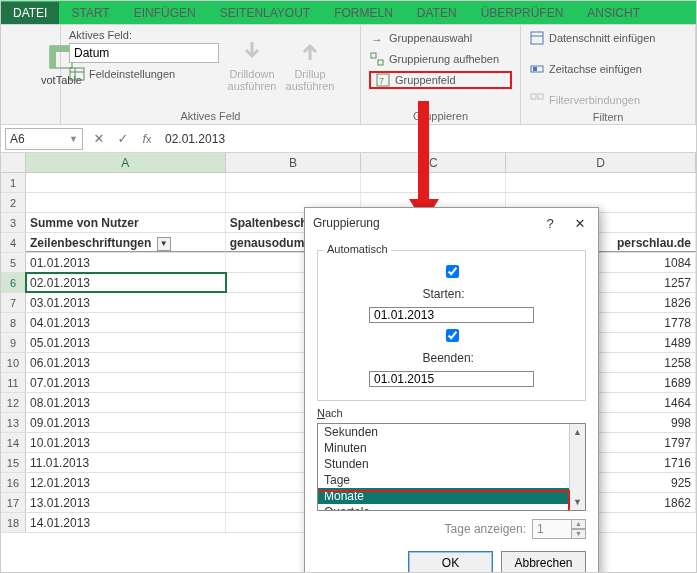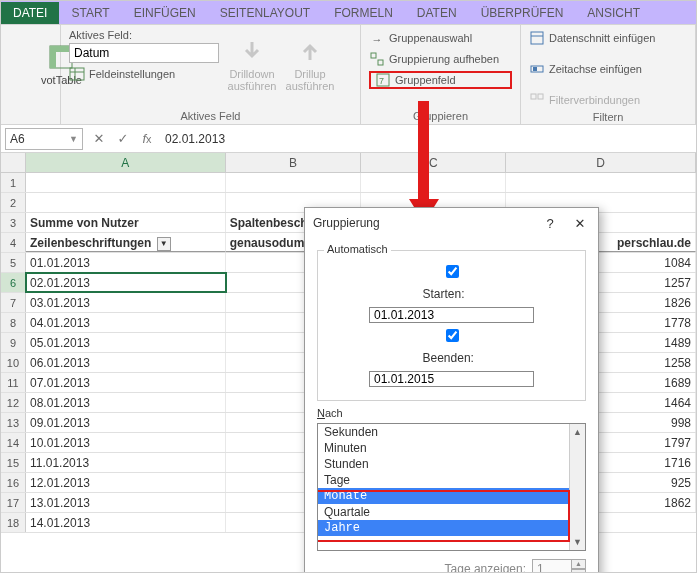--- a/index.html
+++ b/index.html
@@ -1,20 +1,20 @@
 <!DOCTYPE html>
 <html><head>
 <meta charset="utf-8">
 <style>
   * { box-sizing: border-box; }
   html, body { margin:0; padding:0; font-family: "Segoe UI", Tahoma, sans-serif; font-size:12px; color:#333; background:#fff; }
   #app { position:relative; width:697px; height:573px; overflow:hidden; border:1px solid #ccc; }
   
   
-  .tabs { display:flex; align-items:center; height:24px; background:#c4b5fd; border-bottom:1px solid #d4d4d4; }
+  .tabs { display:flex; align-items:center; height:24px; background:#22c55e; border-bottom:1px solid #d4d4d4; }
   .tab { padding:4px 12px; font-size:12px; color:#5a5a5a; cursor:pointer; }
   .tab.active { background:#217346; color:#fff; }
   
   
   .ribbon { display:flex; height:100px; border-bottom:1px solid #d4d4d4; background:#f3f3f3; }
   .group { border-right:1px solid #d4d4d4; padding:4px 8px 2px 8px; display:flex; flex-direction:column; justify-content:space-between; }
   .group-title { text-align:center; font-size:11px; color:#666; margin-top:auto; padding-top:2px; }
   .group-body { display:flex; align-items:flex-start; gap:8px; flex:1; }
   
   .big-btn { display:flex; flex-direction:column; align-items:center; justify-content:center; width:50px; height:70px; cursor:pointer; }
@@ -62,26 +62,26 @@
   .dlg-title .ctrls { display:flex; gap:10px; }
   .dlg-title .ctrl { width:20px; text-align:center; cursor:pointer; font-size:13px; color:#333;}
   .dlg-body { padding:4px 12px 10px 12px; }
   .section-lbl { font-size:11px; margin:6px 0 4px 0; color:#333;}
   .section-lbl .ul { text-decoration:underline;}
   .auto-box { border:1px solid #d0d0d0; padding:8px 8px 10px 8px; position:relative; margin-top:8px;}
   .auto-box .legend { position:absolute; top:-8px; left:6px; background:#fff; padding:0 3px; font-size:11px;}
   .auto-row { display:flex; align-items:center; gap:6px; margin:3px 0;flex-direction:column;}
   .auto-row input[type=text]{ flex:1; border:1px solid #888; height:20px; padding:0 4px; font-size:12px;}
   .chk { width:13px; height:13px; }
-  .listbox { border:1px solid #888; height:128px; overflow:hidden; position:relative; margin-top:2px;}
+  .listbox { border:1px solid #888; height:88px; overflow:hidden; position:relative; margin-top:2px;}
   .list-inner { position:absolute; inset:0 16px 0 0; overflow:hidden;}
   .sbar { position:absolute; right:0; top:0; bottom:0; width:16px; background:#f0f0f0; border-left:1px solid #ccc; display:flex; flex-direction:column; justify-content:space-between; align-items:center; font-size:9px; color:#666;}
   .sbar .arr{height:16px;line-height:16px;cursor:pointer;}
   .li { padding:1px 6px; font-size:12px; cursor:pointer;}
-  .li.sel { background:#3b82f6; color:#fff;font-family:Liberation Mono, monospace;}
+  .li.sel { background:#0f766e; color:#fff;}
   .red-list { position:absolute; border:2px solid #e21b1b; pointer-events:none;}
   .days-row { display:flex; align-items:center; justify-content:flex-end; gap:6px; margin-top:8px; color:#888;}
   .spin { display:flex; align-items:center;}
   .spin input{width:40px; height:20px; border:1px solid #aaa; padding:0 4px; font-size:12px; color:#888; background:#fafafa;}
   .spin .ud{display:flex; flex-direction:column; margin-left:-1px;}
   .spin .ud div{width:15px;height:10px;border:1px solid #aaa;font-size:7px;line-height:8px;text-align:center;background:#f0f0f0;cursor:pointer;}
   .btn-row { display:flex; justify-content:flex-end; gap:8px; margin-top:12px;}
   .dlg-btn { width:85px; height:24px; border:1px solid #888; background:#f0f0f0; font-size:12px; cursor:pointer;}
   .dlg-btn.primary { border:1px solid #3a7ac0; box-shadow:inset 0 0 0 1px #9cc3e8;}
   

